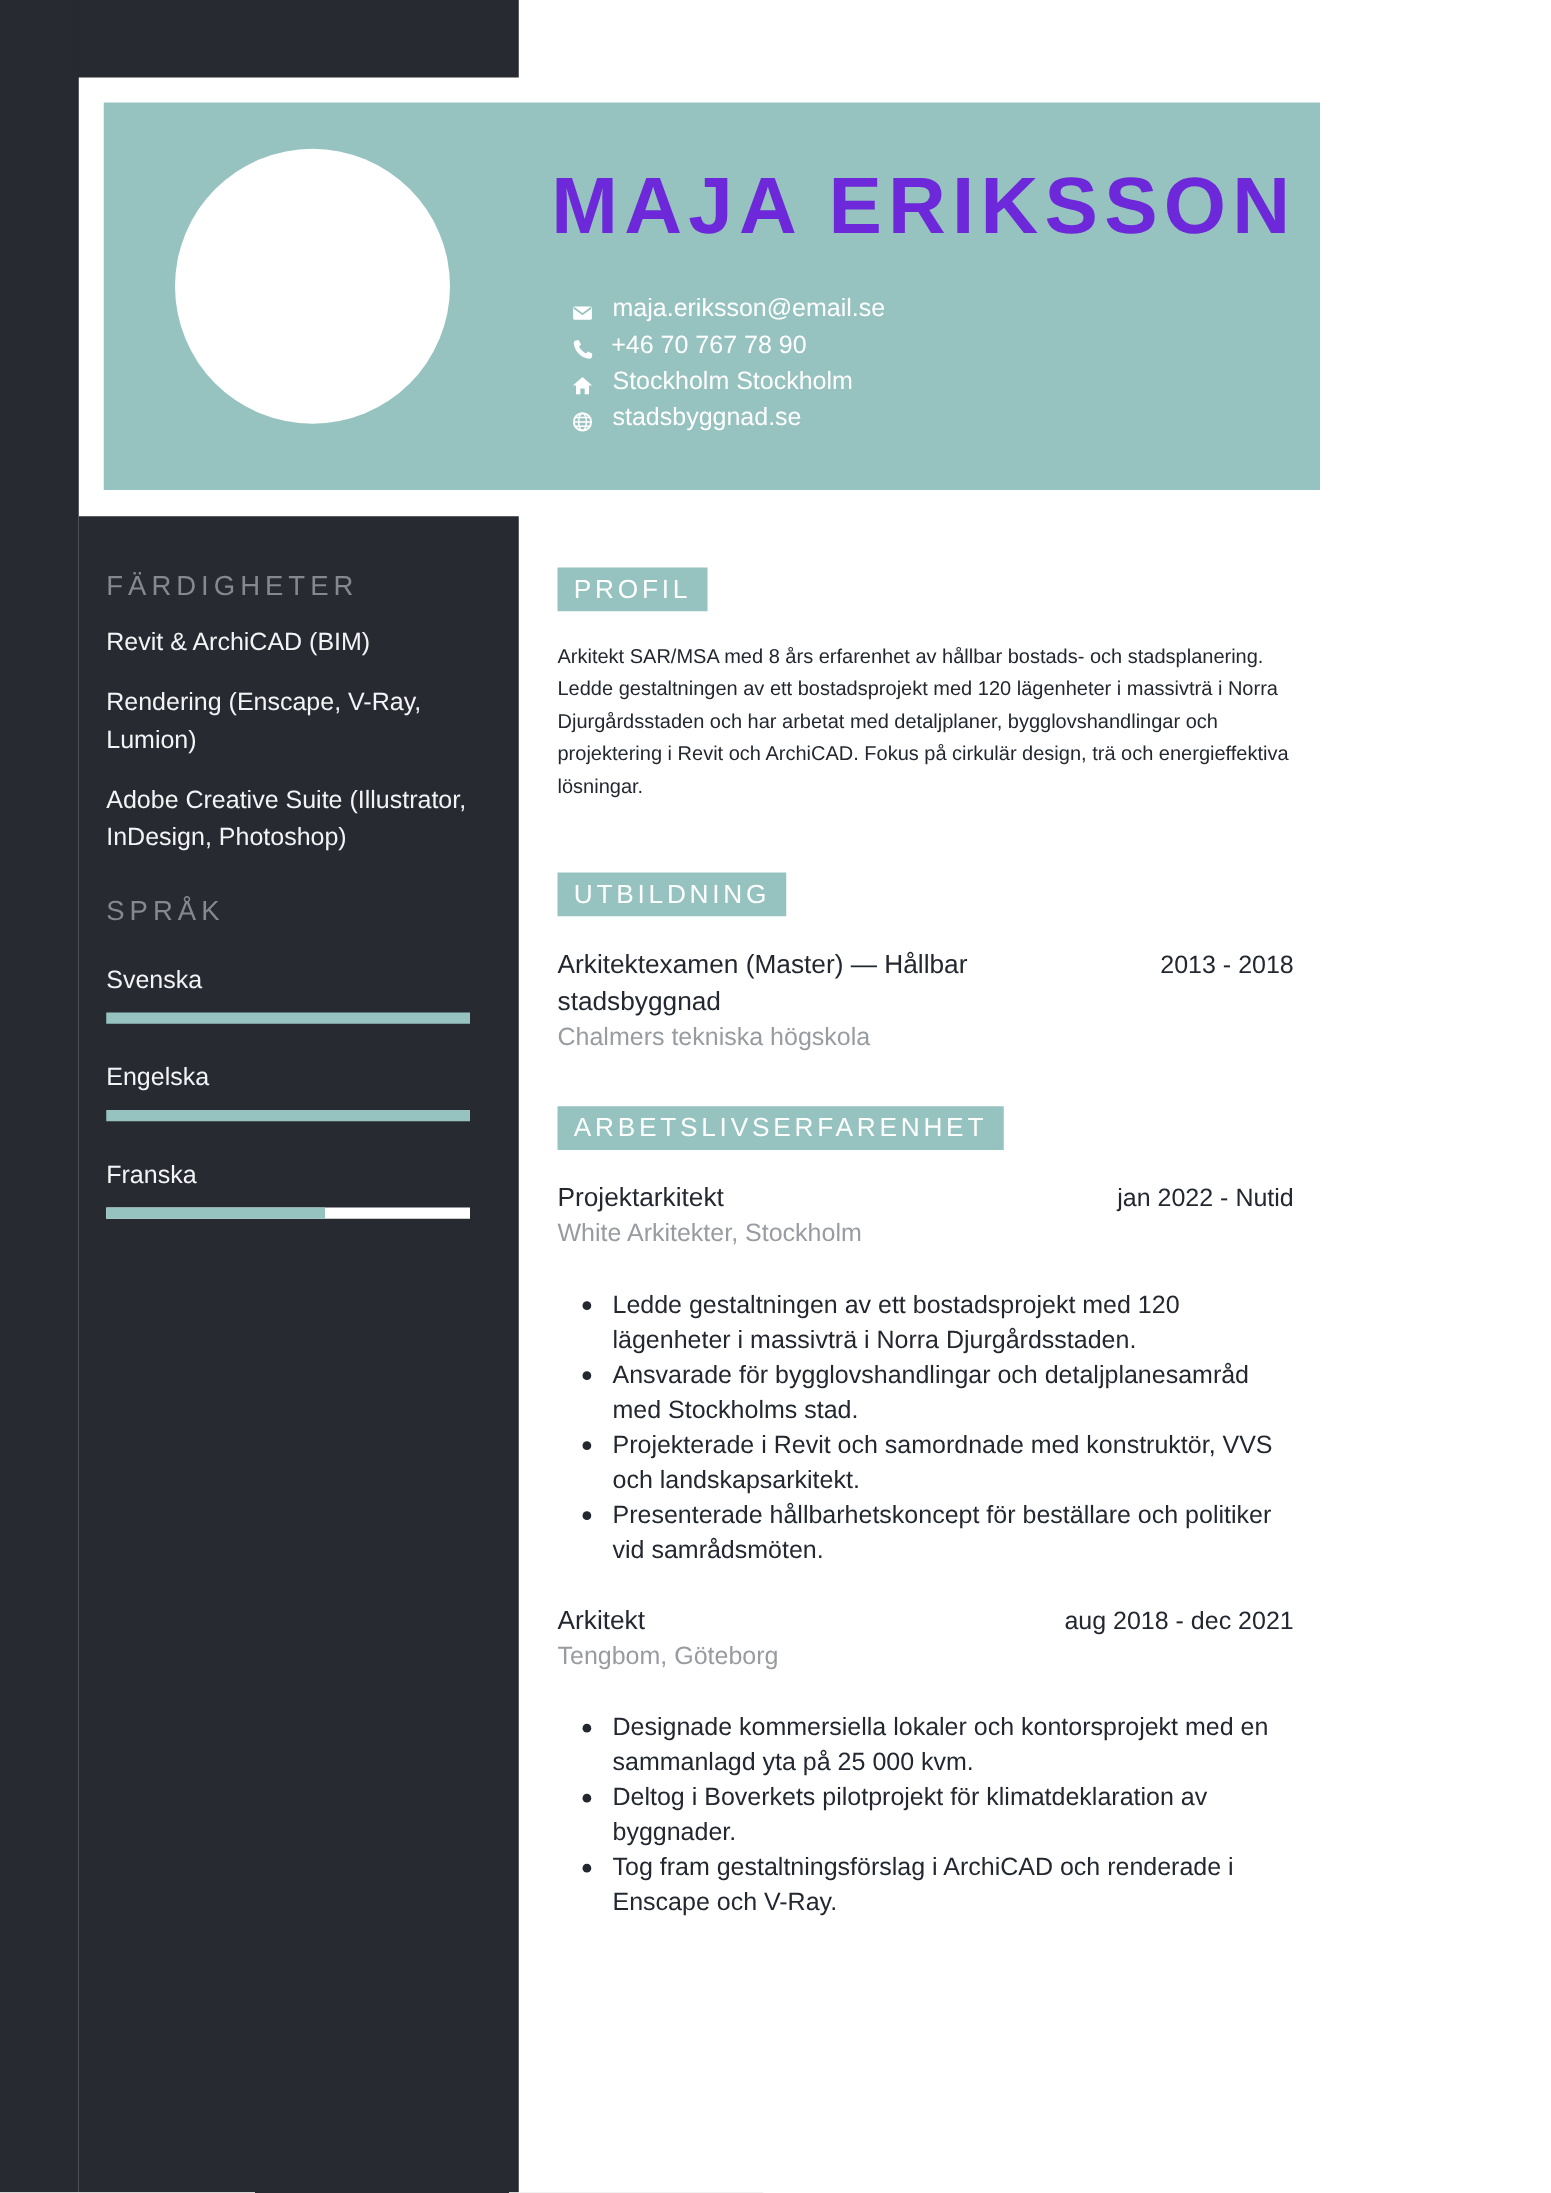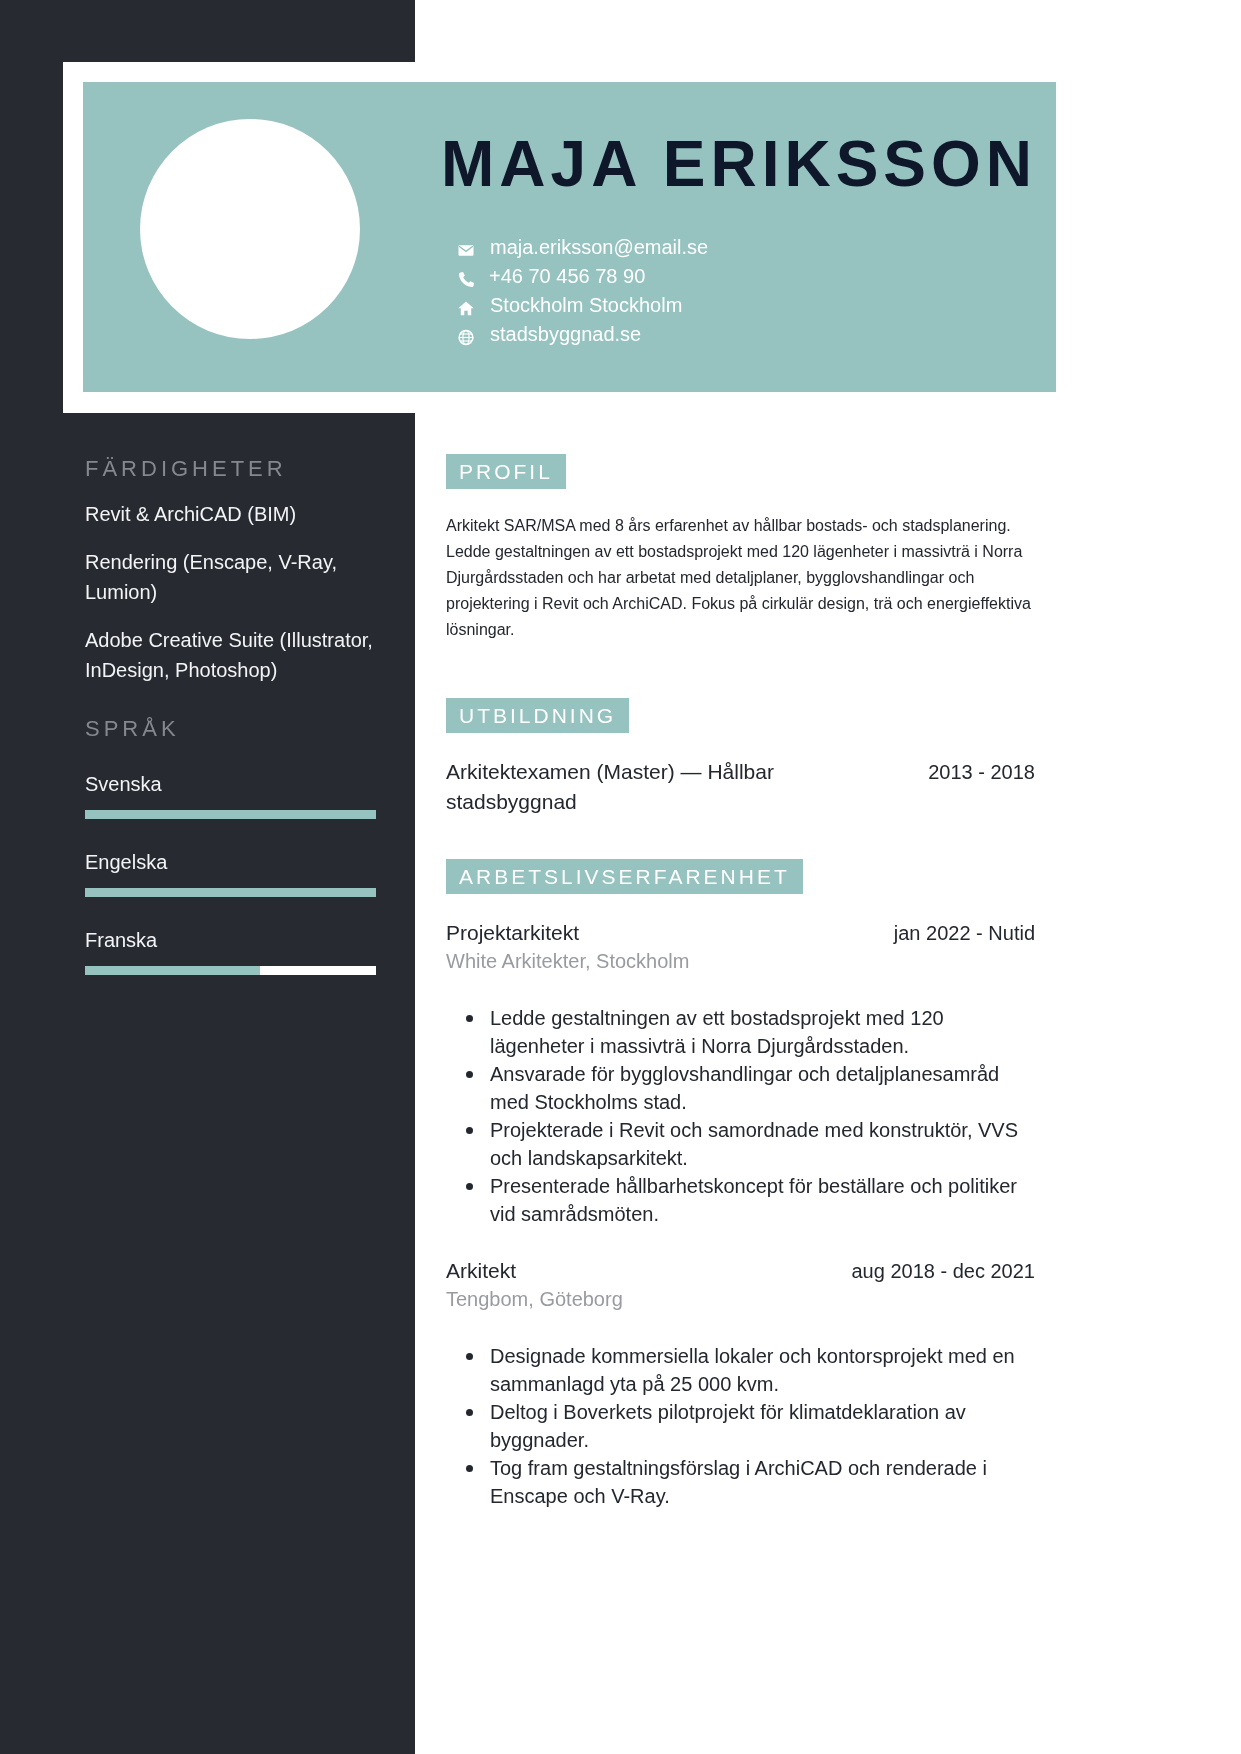--- a/index.html
+++ b/index.html
@@ -19,21 +19,21 @@
   }
   
   .dark-top{position:absolute;left:0;top:0;width:415px;height:62px;background:var(--dark);}
   .dark-left{position:absolute;left:0;top:0;width:63px;height:1754px;background:var(--dark);}
   .sidebar{position:absolute;left:63px;top:413px;width:352px;height:1341px;background:var(--dark);
            padding:44px 38px 0 22px;}
   
   .hero{position:absolute;left:83px;top:82px;width:973px;height:310px;background:var(--accent);}
   .photo{position:absolute;left:57px;top:37px;width:220px;height:220px;border-radius:50%;background:#FFFFFF;}
   .hero h1{
-    position:absolute;left:358px;top:50px;color:#0f172a;font-size:64px;font-weight:700;
+    position:absolute;left:358px;top:50px;color:#6d28d9;font-size:64px;font-weight:700;
     letter-spacing:5px;line-height:64px;white-space:nowrap;
   }
   .contacts{position:absolute;left:374px;top:155px;list-style:none;display:flex;flex-direction:column;gap:7px;}
   .contacts li{display:flex;align-items:flex-end;gap:15px;height:22px;color:#FFFFFF;font-size:20px;}
   .contacts svg{flex:0 0 auto;display:block;}
   
   .side-heading{color:var(--side-gray);font-size:22px;font-weight:400;letter-spacing:4px;line-height:24px;}
   .skill{color:var(--side-text);font-size:20px;line-height:30px;margin-top:18px;}
   .skills-block{margin-top:15px;margin-bottom:32px;}
   .lang{margin-top:31px;}
@@ -84,21 +84,21 @@
           </svg>
         </span>
         <span>maja.eriksson@email.se</span>
       </li>
       <li>
         <span>
           <svg width="17" height="17" viewBox="0 0 17 17">
             <path fill="#fff" d="M3.6 1.4 L6 1 L7.8 4.6 L6.2 6.2 C7.2 8.4 9.6 10.8 11.8 11.8 L13.4 10.2 L17 12 L16.6 14.4 C16.4 15.4 15.5 16.1 14.5 16 C7.9 15.3 2.7 10.1 2 3.5 C1.9 2.5 2.6 1.6 3.6 1.4 Z"></path>
           </svg>
         </span>
-        <span>+46 70 456 78 90</span>
+        <span>+46 70 767 78 90</span>
       </li>
       <li>
         <span>
           <svg width="18" height="17" viewBox="0 0 17 17">
             <path fill="#fff" d="M8.5 1.6 L16.2 8.3 H13.7 V15.3 H10.2 V10.7 H6.8 V15.3 H3.3 V8.3 H0.8 Z"></path>
           </svg>
         </span>
         <span>Stockholm Stockholm</span>
       </li>
       <li>
@@ -152,20 +152,21 @@
       <p class="para">Arkitekt SAR/MSA med 8 års erfarenhet av hållbar bostads- och stadsplanering. Ledde gestaltningen av ett bostadsprojekt med 120 lägenheter i massivträ i Norra Djurgårdsstaden och har arbetat med detaljplaner, bygglovshandlingar och projektering i Revit och ArchiCAD. Fokus på cirkulär design, trä och energieffektiva lösningar.</p>
     </section>
 
     <section class="sec-edu">
       <span class="badge">UTBILDNING</span>
       <div class="entry">
         <div class="row">
           <h3 class="etitle edu">Arkitektexamen (Master) — Hållbar stadsbyggnad</h3>
           <span class="dates">2013 - 2018</span>
         </div>
+        <p class="sub">Chalmers tekniska högskola</p>
       </div>
     </section>
 
     <section class="sec-exp">
       <span class="badge">ARBETSLIVSERFARENHET</span>
 
       <div class="entry">
         <div class="row">
           <h3 class="etitle">Projektarkitekt</h3>
           <span class="dates">jan 2022 - Nutid</span>

